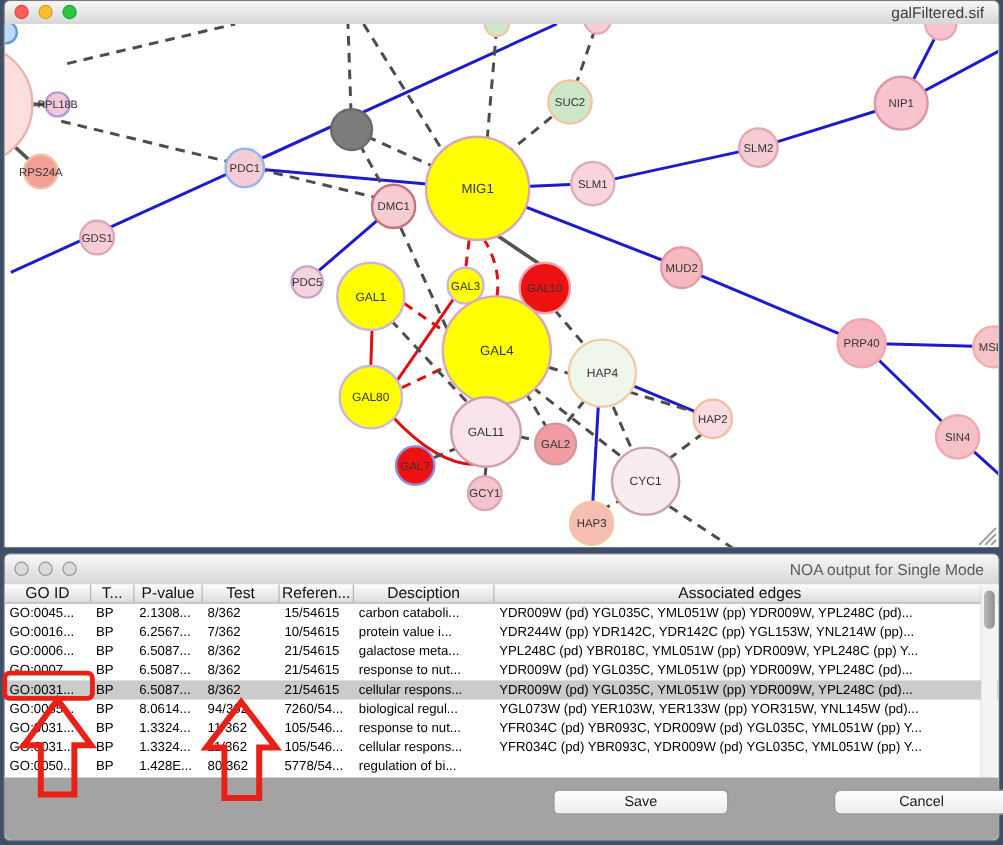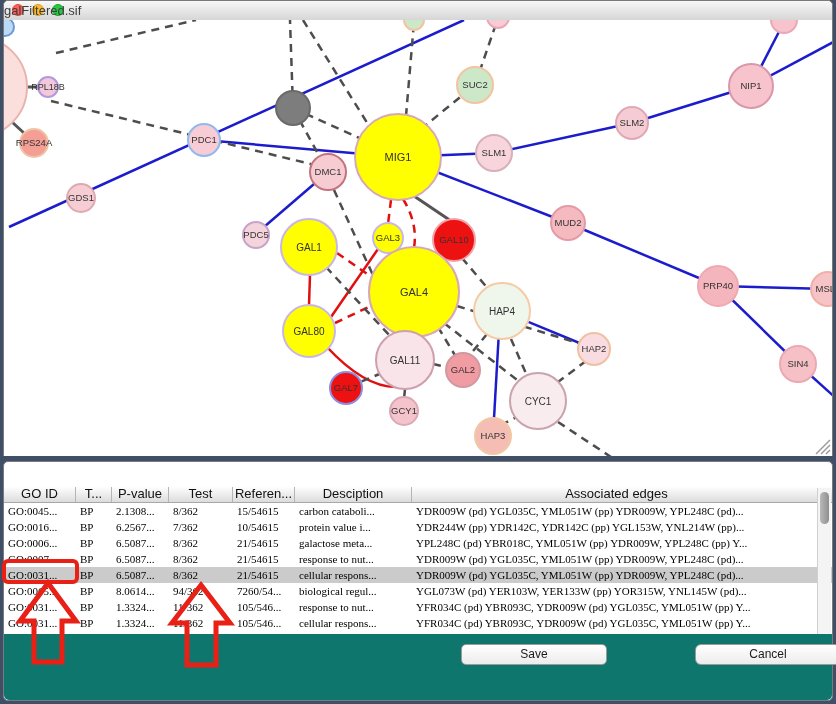--- a/index.html
+++ b/index.html
@@ -2,47 +2,47 @@
 <html><head>
 <meta charset="utf-8">
 <style>
   html,body{margin:0;padding:0;background:#3f4f68;font-family:"Liberation Sans",sans-serif;}
   #stage{position:relative;width:836px;height:704px;background:#3f4f68;overflow:hidden;}
   .window{position:absolute;background:#fff;border:1px solid #7a7a7a;box-sizing:border-box;}
   .titlebar{position:absolute;left:0;top:0;right:0;height:19px;
     background:linear-gradient(#f8f8f8,#d6d6d6);border-bottom:1px solid #979797;
     border-radius:5px 5px 0 0;}
   .titlebar.tall{height:25px;}
-  .title-text{position:absolute;left:0;right:0;top:2px;text-align:left;font-size:13px;color:#3e3e3e;}
+  .title-text{position:absolute;left:0;right:12px;top:2px;text-align:right;font-size:13px;color:#3e3e3e;}
   .titlebar.tall .title-text{top:5px;color:#5a5a5a;}
   .lights{position:absolute;left:8px;top:3px;display:flex;gap:8px;}
   .titlebar.tall .lights{top:6px;}
   .light{width:12px;height:12px;border-radius:50%;box-sizing:border-box;}
   .light.red{background:#ff5f57;border:1px solid #d94c44;}
   .light.yellow{background:#febc2e;border:1px solid #d6a024;}
   .light.green{background:#28c840;border:1px solid #1ea433;}
   .light.inactive{background:#dcdcdc;border:1px solid #9a9a9a;}
   #win1{left:3px;top:0;width:830px;height:456px;border-radius:5px 5px 0 0;}
   #graph-area{position:absolute;left:0;top:19px;width:828px;height:436px;background:#ffffff;overflow:hidden;}
   #win2{left:3px;top:461px;width:830px;height:240px;border-radius:5px 5px 5px 5px;}
   #table-wrap{position:absolute;left:0;top:25px;width:828px;height:163px;background:#fff;overflow:hidden;}
   .thead{display:flex;height:15px;background:linear-gradient(#fefefe,#dcdcdc);
     border-bottom:1px solid #a8a8a8;font-size:13px;color:#111;}
   .th{box-sizing:border-box;border-right:1px solid #b5b5b5;text-align:center;
       line-height:14px;overflow:hidden;white-space:nowrap;}
-  .trow{display:flex;height:16px;font-size:11px;color:#000;font-family:Liberation Serif, serif;}
+  .trow{display:flex;height:16px;font-size:11px;color:#000;}
   .trow.selected{background:#cbcbcb;}
   .td{box-sizing:border-box;padding-left:4px;line-height:16px;overflow:hidden;white-space:nowrap;}
   .c0{width:72px;}.c1{width:36px;}.c2{width:57px;}.c3{width:64px;}
   .c4{width:62px;}.c5{width:117px;}.c6{width:409px;border-right:none;}
   #scrollbar{position:absolute;right:1px;top:26px;width:13px;height:161px;
     background:#f4f4f4;border-left:1px solid #d0d0d0;border-radius:0 0 4px 0;}
   #scroll-thumb{position:absolute;left:1.5px;top:4px;width:9px;height:32px;border-radius:5px;
     background:linear-gradient(90deg,#b9b9b9,#8f8f8f);}
-  #footer{position:absolute;left:0;bottom:0;width:828px;height:66px;background:#0f766e;
+  #footer{position:absolute;left:0;bottom:0;width:828px;height:52px;background:#a3a3a3;
     border-radius:0 0 5px 5px;}
   .btn{position:absolute;top:10px;width:144px;height:19px;border-radius:5px;
     background:linear-gradient(#ffffff,#ececec);border:1px solid #9a9a9a;
     font-size:12px;color:#1a1a1a;text-align:center;line-height:18px;cursor:default;}
   #save-btn{left:457px;}
   #cancel-btn{left:691px;border-radius:6px;}
   #annotations{position:absolute;left:0;top:0;width:836px;height:704px;pointer-events:none;z-index:50;}
   svg text{font-family:"Liberation Sans",sans-serif;}
 </style>
 </head>
@@ -177,20 +177,28 @@
         <g stroke="#9a9a9a" stroke-width="1.5">
           <line x1="812" y1="434" x2="826" y2="420"></line>
           <line x1="817" y1="434" x2="826" y2="425"></line>
           <line x1="822" y1="434" x2="826" y2="430"></line>
         </g>
       </svg>
     </div>
   </div>
 
   <div class="window" id="win2">
+    <div class="titlebar tall">
+      <div class="lights">
+        <div class="light inactive"></div>
+        <div class="light inactive"></div>
+        <div class="light inactive"></div>
+      </div>
+      <div class="title-text">NOA output for Single Mode</div>
+    </div>
 
     <div id="table-wrap">
       <div class="thead" id="table-head">
           <div class="th c0">GO ID</div>
           <div class="th c1">T...</div>
           <div class="th c2">P-value</div>
           <div class="th c3">Test</div>
           <div class="th c4">Referen...</div>
           <div class="th c5">Desciption</div>
           <div class="th c6">Associated edges</div>

